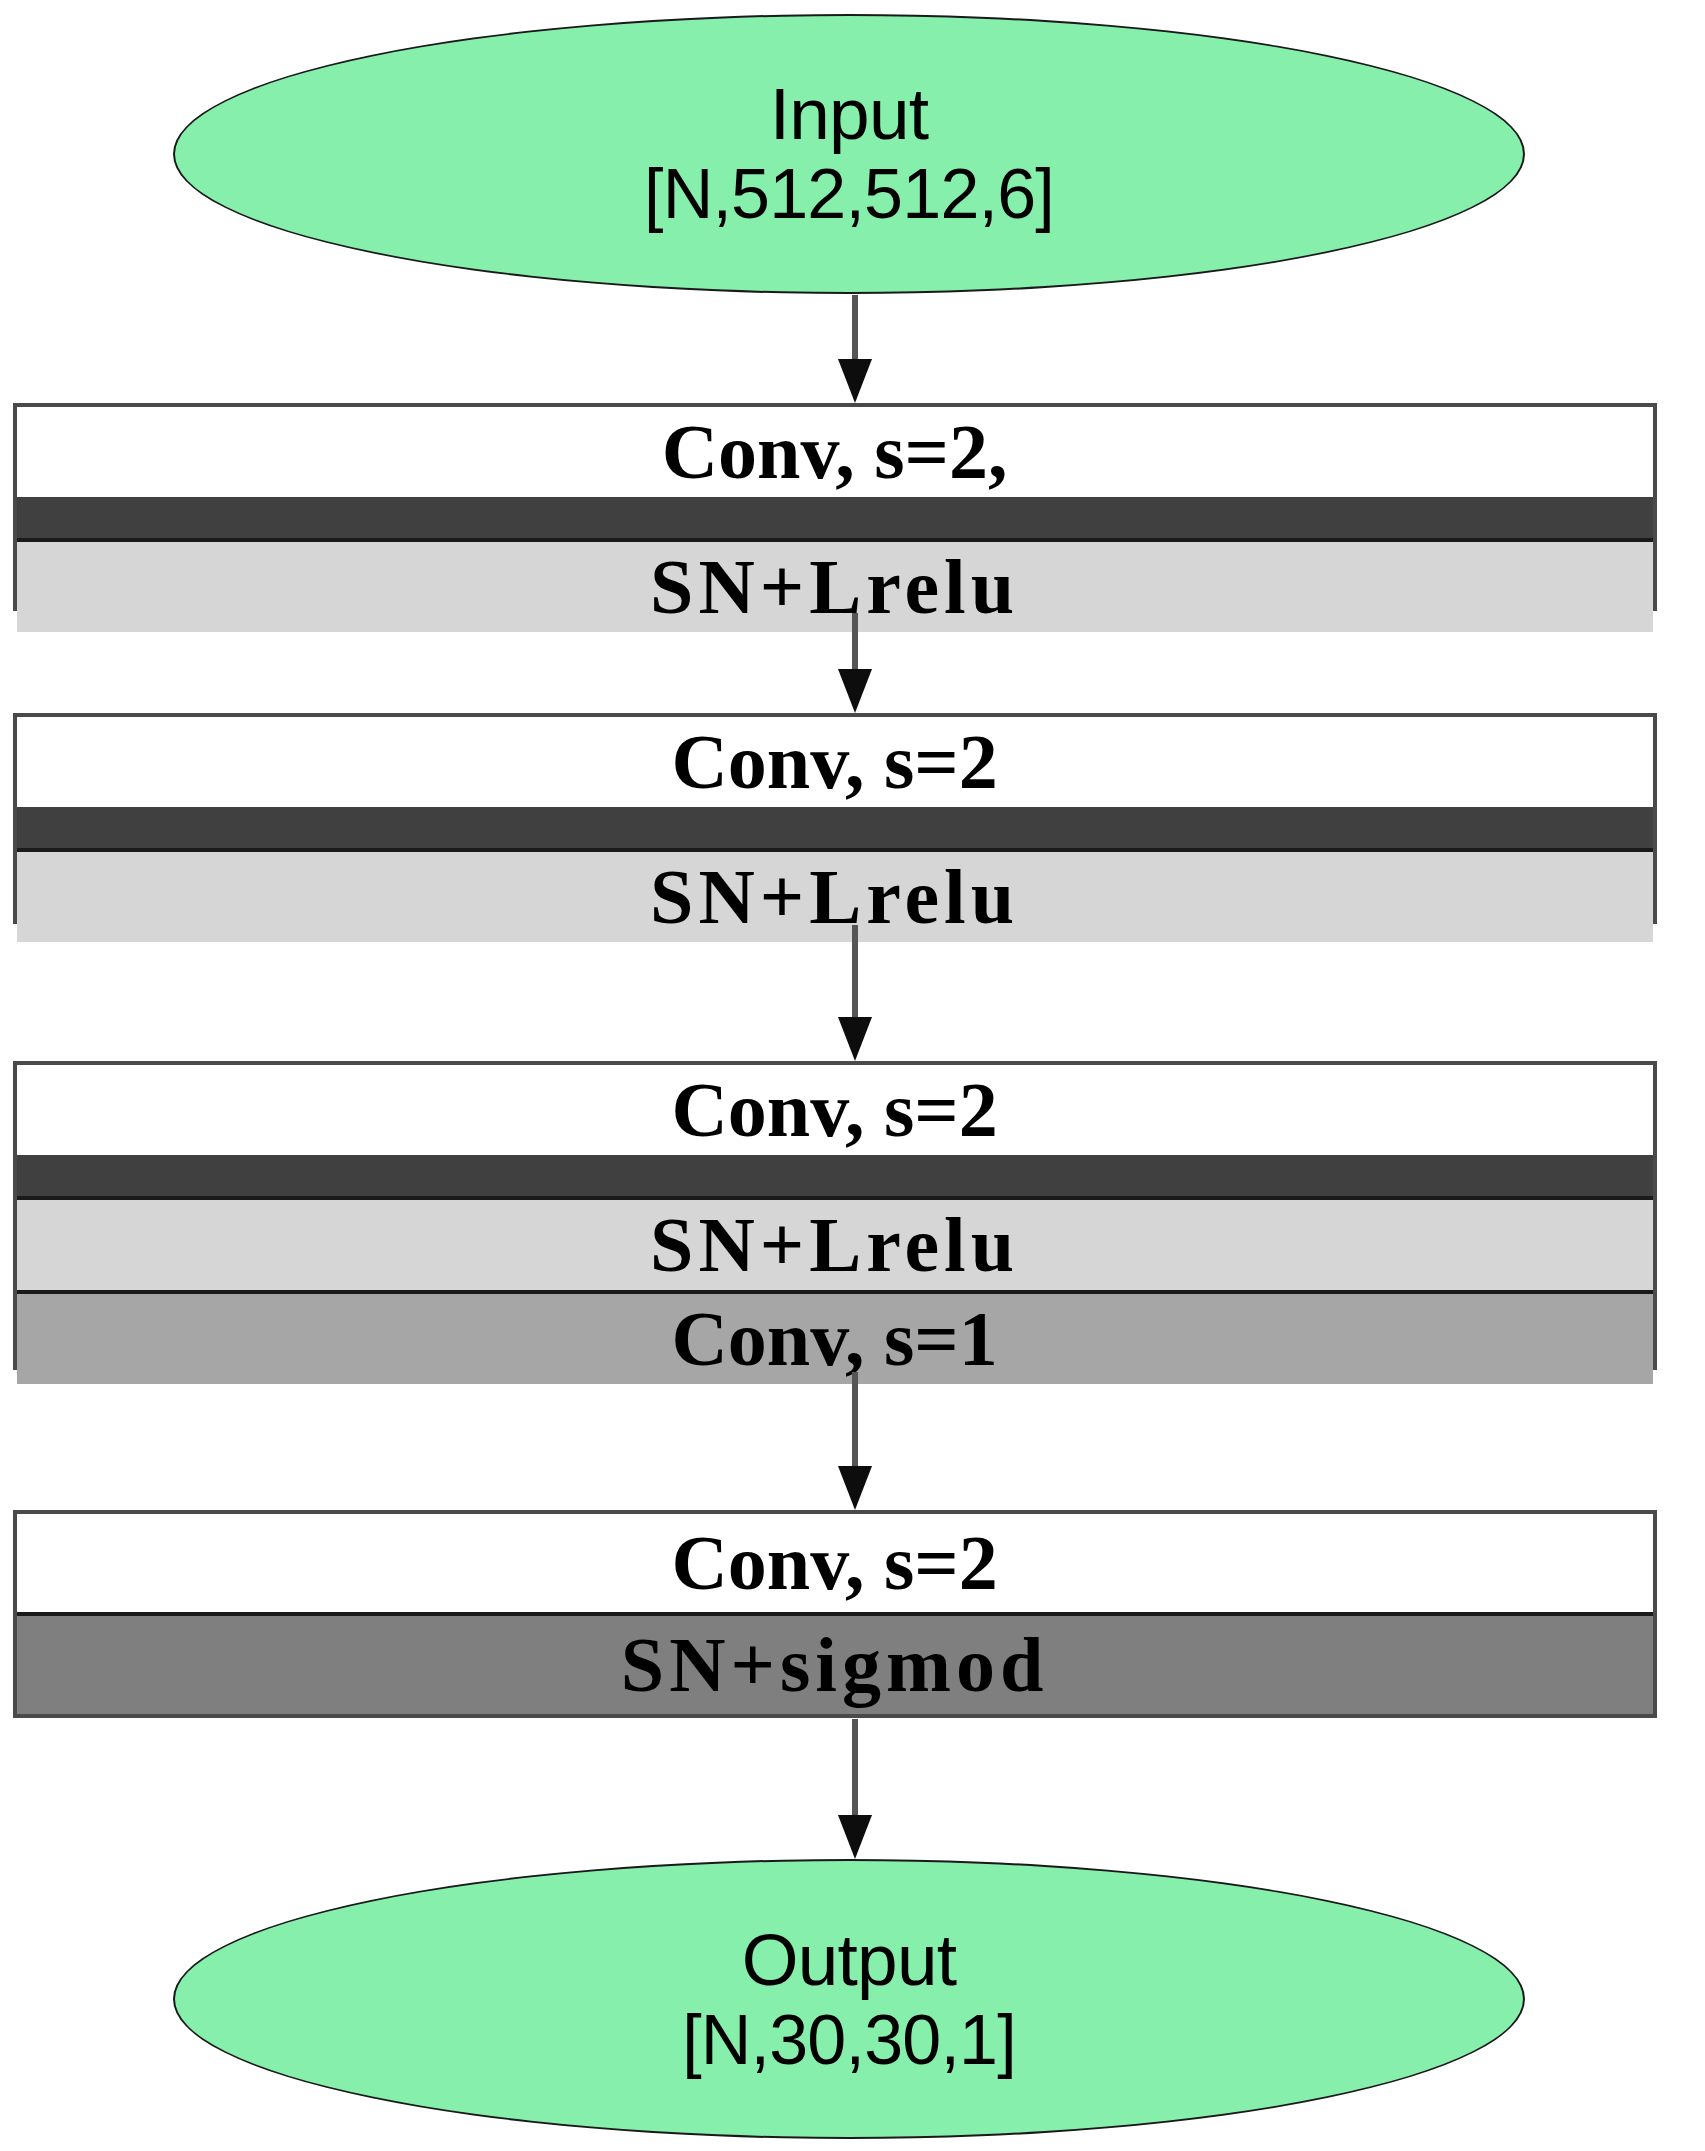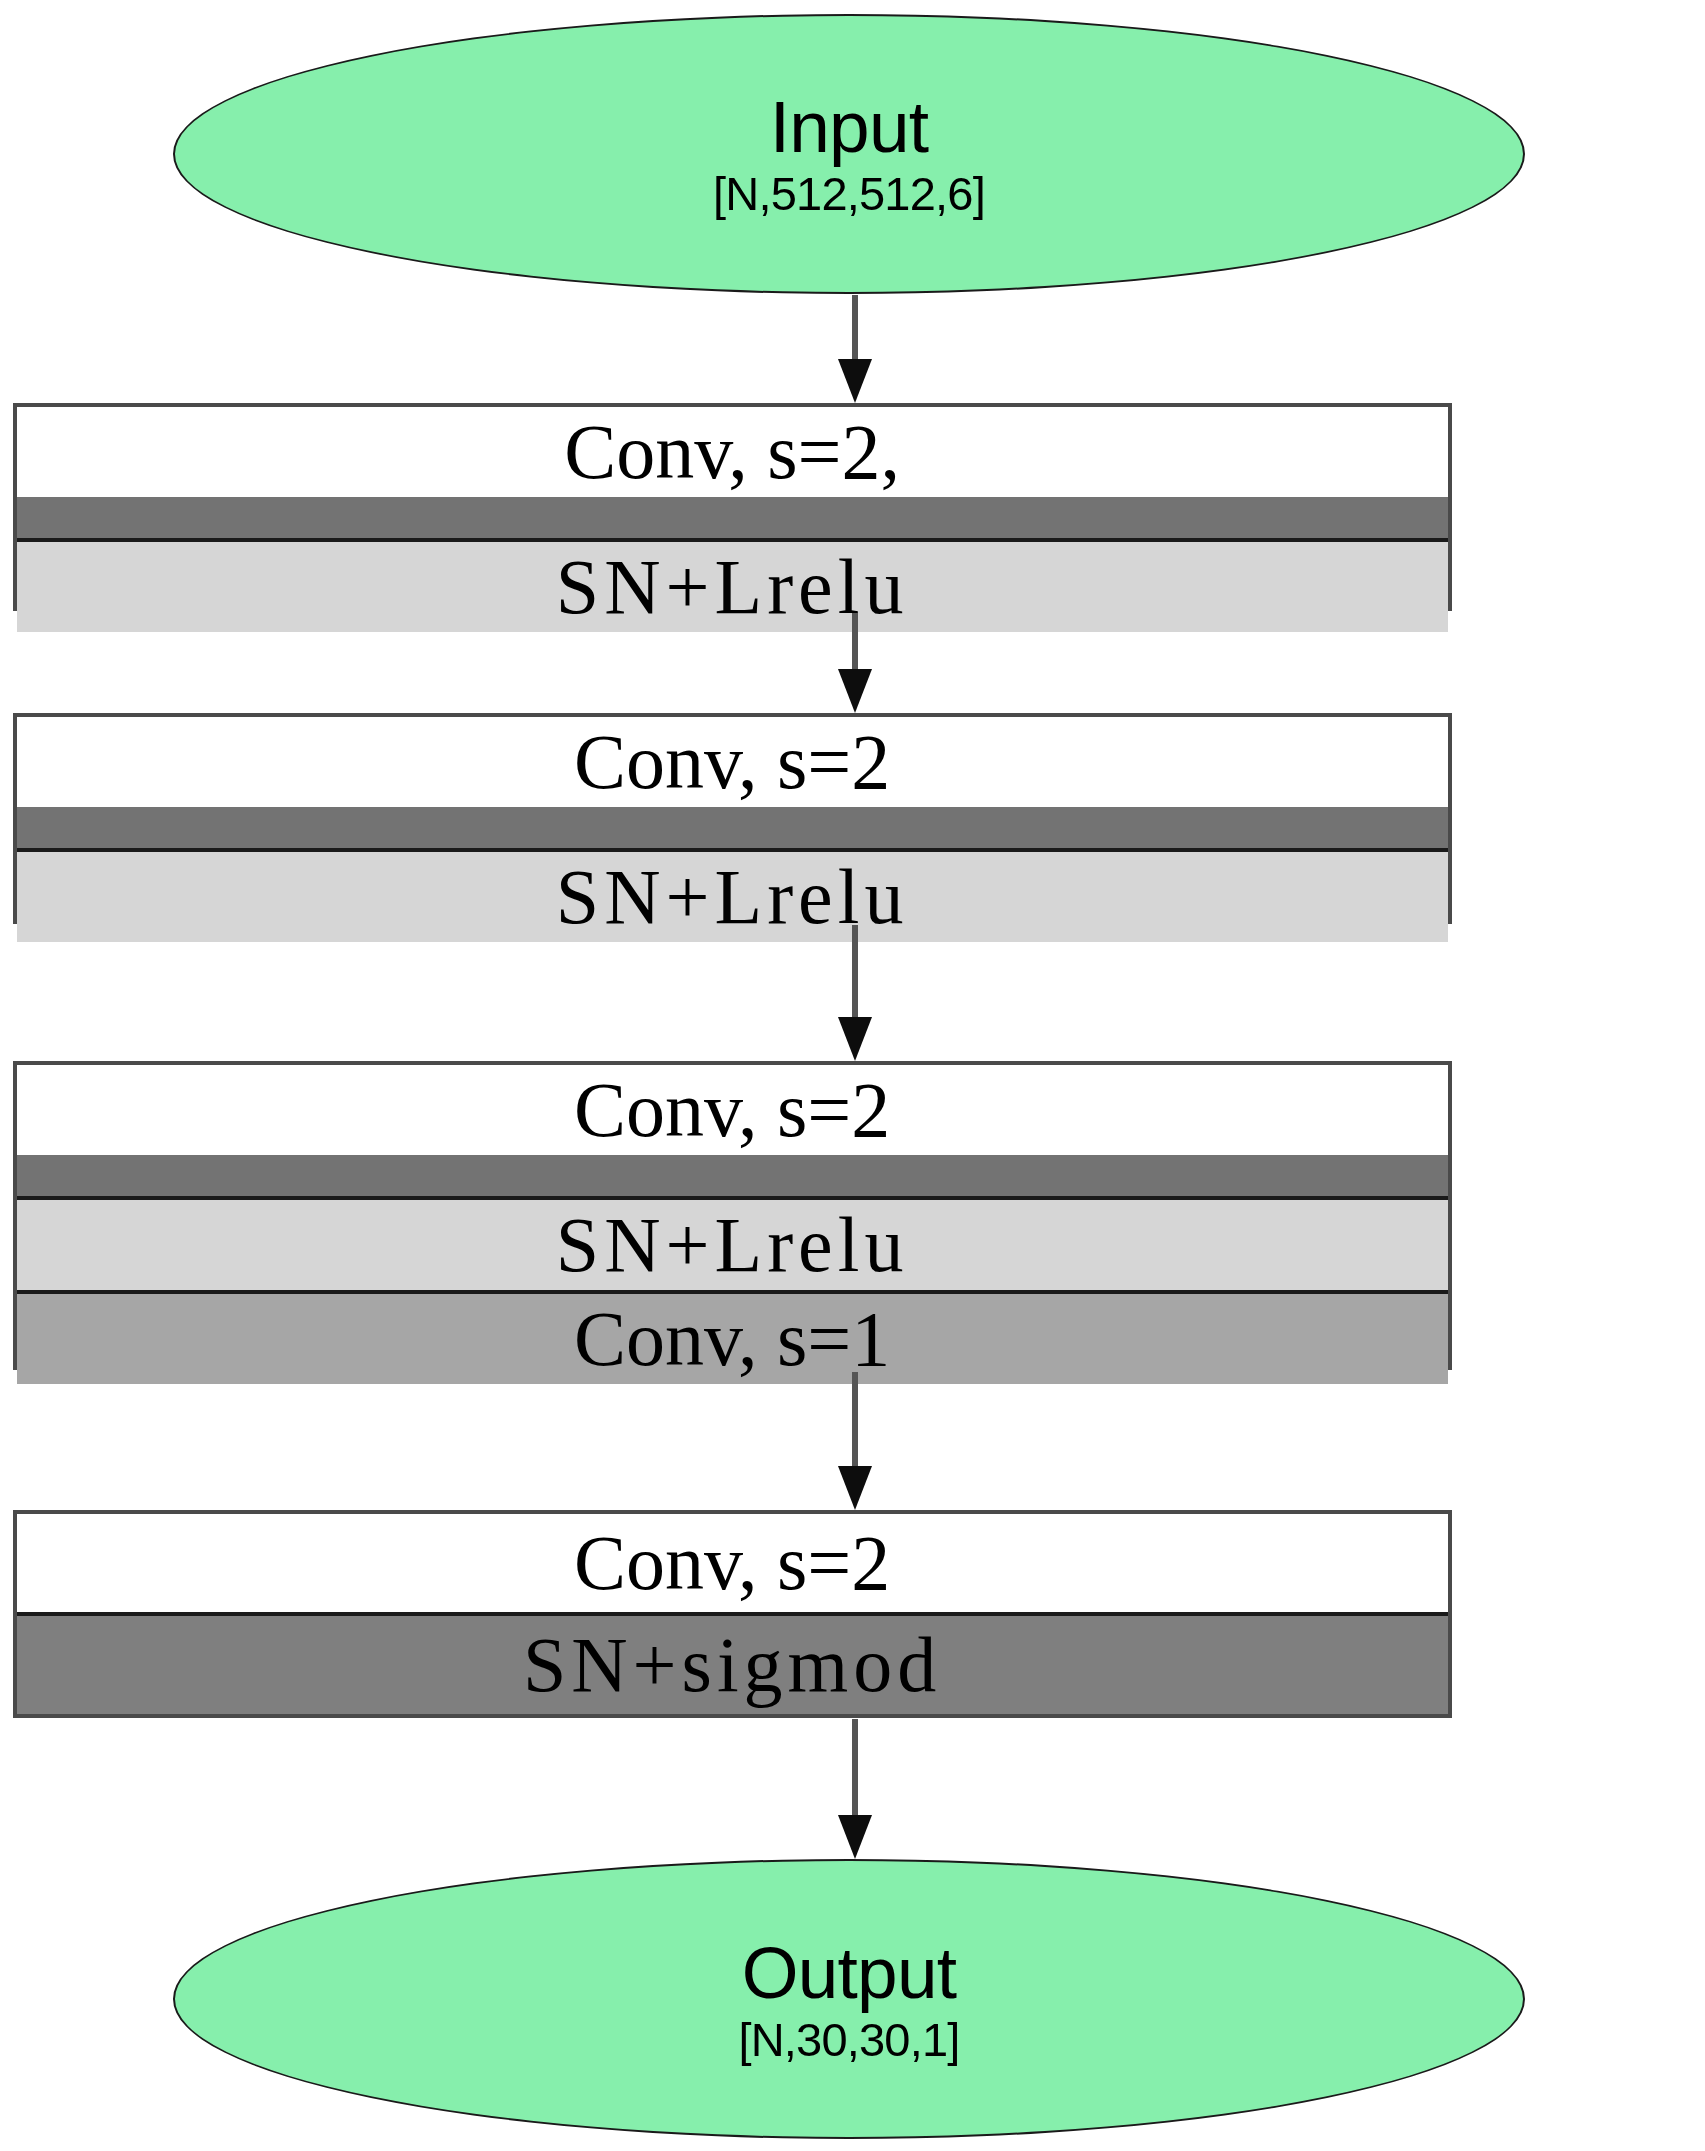--- a/index.html
+++ b/index.html
@@ -29,35 +29,36 @@
     display: flex;
     flex-direction: column;
     align-items: center;
     justify-content: center;
     font-family: "Liberation Sans", "DejaVu Sans", sans-serif;
     color: #000000;
     line-height: 1.12;
     text-align: center;
   }
   .terminal .t-line1 { font-size: 73px; letter-spacing: -0.8px; }
-  .terminal .t-line2 { font-size: 47px; letter-spacing: -0.8px; }
+  .terminal .t-line2 { font-size: 70px; letter-spacing: -0.8px; }
 
   #terminal-input  { left: 173px; top: 13.5px;   width: 1352px; height: 280px; }
   #terminal-output { left: 173px; top: 1859px; width: 1352px; height: 280px; align-items: center; }
 
   
   .block {
     position: absolute;
     left: 12.6px;
-    width: 1439px;
+    width: 1644px;
     box-sizing: border-box;
     border: 4.2px solid #4a4a4a;
-    background: #737373;
+    background: #404040;
     display: flex;
     flex-direction: column;
+    font-weight: bold;
   }
   .block-row {
     flex: 1 1 auto;
     display: flex;
     align-items: center;
     justify-content: center;
     font-size: 78px;
     color: #000000;
     letter-spacing: 0px;
     white-space: nowrap;

